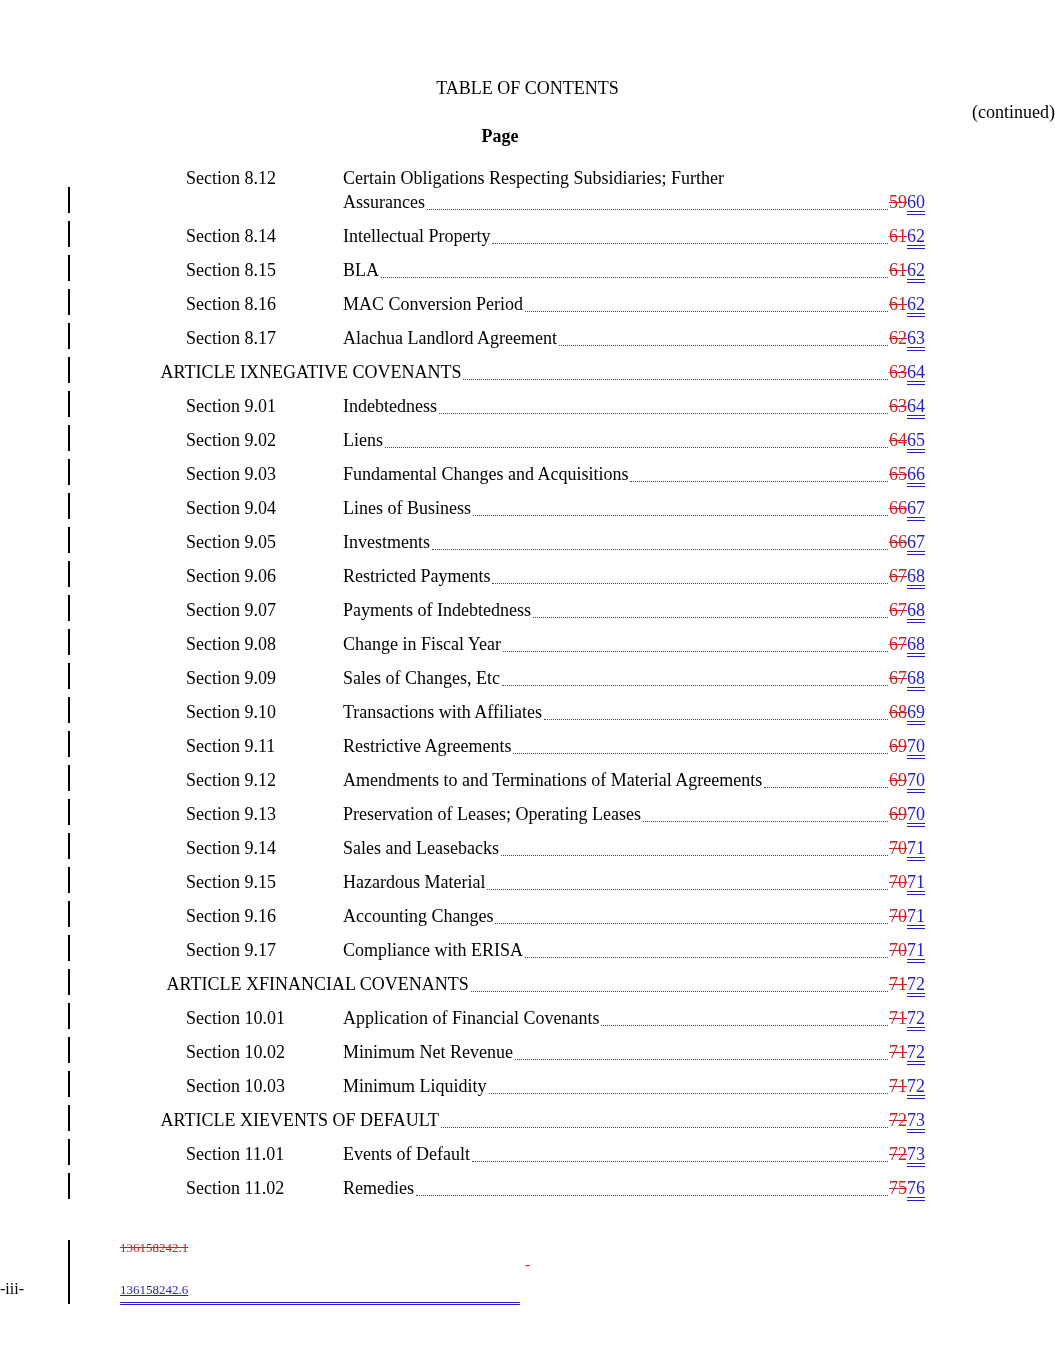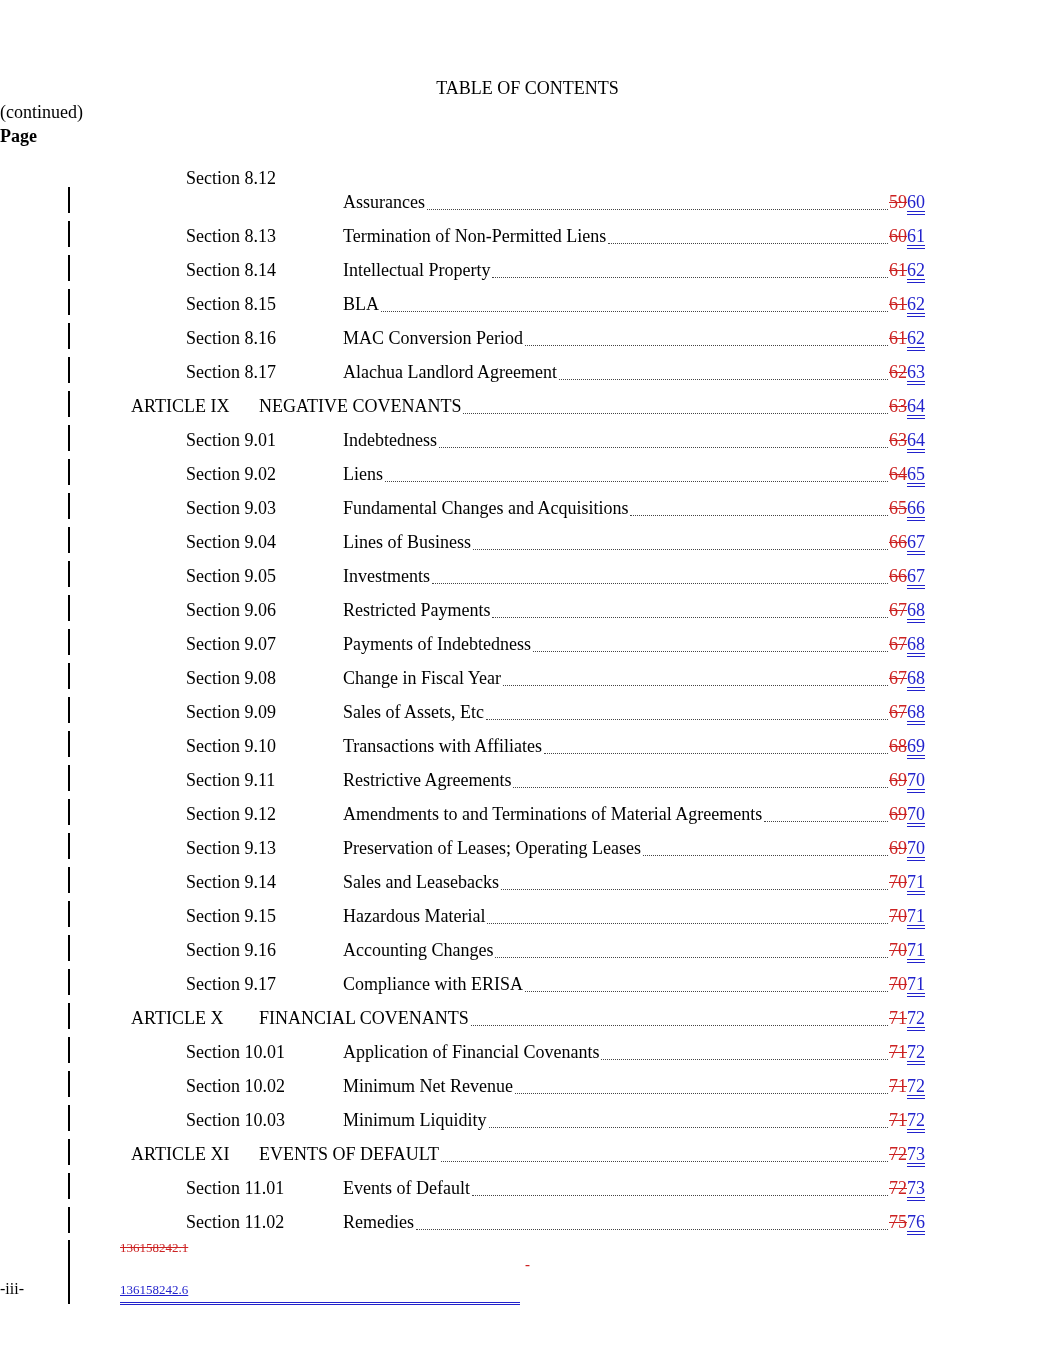--- a/index.html
+++ b/index.html
@@ -13,34 +13,34 @@
     width:1055px;height:1365px;
     background:#ffffff;
     font-family:"Liberation Serif","DejaVu Serif",serif;
     font-size:18px;color:var(--ink);
     overflow:hidden;
     box-sizing:border-box;
   }
   
   .hdr{padding-top:76px;}
   .hdr-title{text-align:center;line-height:24px;}
-  .hdr-sub{text-align:left;line-height:24px;}
+  .hdr-sub{text-align:right;line-height:24px;margin-left:12px;}
   .hdr-pagelabel{
-    text-align:left;font-weight:bold;line-height:24px;
+    text-align:center;font-weight:bold;line-height:24px;
     padding-right:55px;margin-top:0;
   }
   
   .toc{
     margin:18px 130px 0 131px; 
   }
   .row{position:relative;margin-bottom:10px;}
   .line{display:flex;align-items:flex-end;line-height:24px;}
   .sec-first{padding-left:55px;}
   .sec-first .label{width:157px;flex:none;}
-  .art-first .label{width:128px;flex:none;}
+  .art-first .label{width:128px;flex:none;text-align:right;}
   .cont{padding-left:212px;}
   .etitle{flex:none;white-space:nowrap;}
   .leader{
     flex:1;min-width:10px;
     border-bottom:1px dotted #444;
     margin:0 1px 4px 2px;
   }
   .pages{flex:none;white-space:nowrap;}
   .pg-old{color:var(--del);text-decoration:line-through;text-decoration-color:var(--del);}
   .pg-new{
@@ -91,34 +91,26 @@
   <div class="hdr">
     <div class="hdr-title">TABLE OF CONTENTS</div>
     <div class="hdr-sub">(continued)</div>
     <div class="hdr-pagelabel">Page</div>
   </div>
 
   <div class="toc">
       <div class="row">
         <div class="line sec-first">
           <span class="label">Section 8.12</span>
+          <span class="etitle">Certain Obligations Respecting Subsidiaries; Further</span>
         </div>
         <div class="line cont">
           <span class="etitle">Assurances</span>
           <span class="leader"></span>
           <span class="pages"><span class="pg-old">59</span><span class="pg-new">60</span></span>
-        </div>
-        <span class="bar"></span>
-      </div>
-      <div class="row">
-        <div class="line sec-first">
-          <span class="label">Section 8.13</span>
-          <span class="etitle">Termination of Non-Permitted Liens</span>
-          <span class="leader"></span>
-          <span class="pages"><span class="pg-old">60</span><span class="pg-new">61</span></span>
         </div>
         <span class="bar"></span>
       </div>
       <div class="row">
         <div class="line sec-first">
           <span class="label">Section 8.14</span>
           <span class="etitle">Intellectual Property</span>
           <span class="leader"></span>
           <span class="pages"><span class="pg-old">61</span><span class="pg-new">62</span></span>
         </div>
@@ -228,21 +220,21 @@
           <span class="label">Section 9.08</span>
           <span class="etitle">Change in Fiscal Year</span>
           <span class="leader"></span>
           <span class="pages"><span class="pg-old">67</span><span class="pg-new">68</span></span>
         </div>
         <span class="bar"></span>
       </div>
       <div class="row">
         <div class="line sec-first">
           <span class="label">Section 9.09</span>
-          <span class="etitle">Sales of Assets, Etc</span>
+          <span class="etitle">Sales of Changes, Etc</span>
           <span class="leader"></span>
           <span class="pages"><span class="pg-old">67</span><span class="pg-new">68</span></span>
         </div>
         <span class="bar"></span>
       </div>
       <div class="row">
         <div class="line sec-first">
           <span class="label">Section 9.10</span>
           <span class="etitle">Transactions with Affiliates</span>
           <span class="leader"></span>

